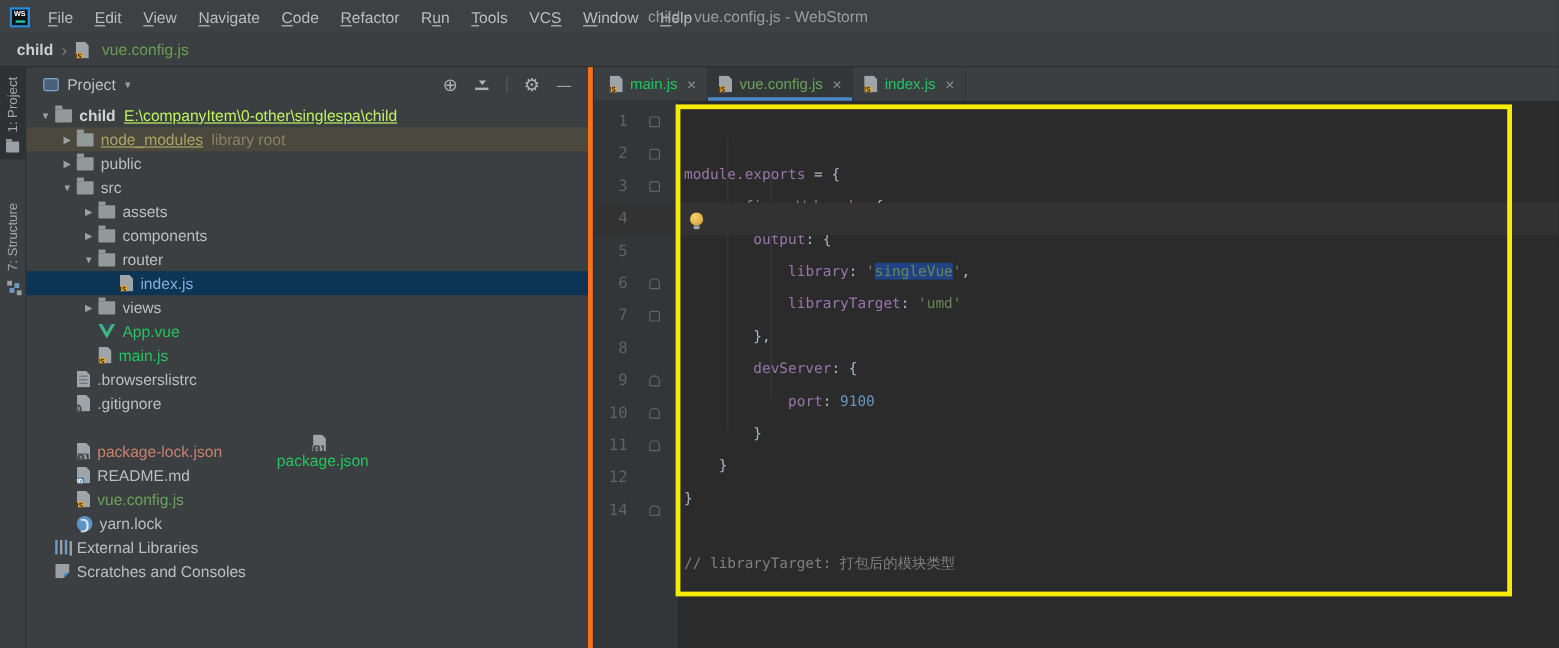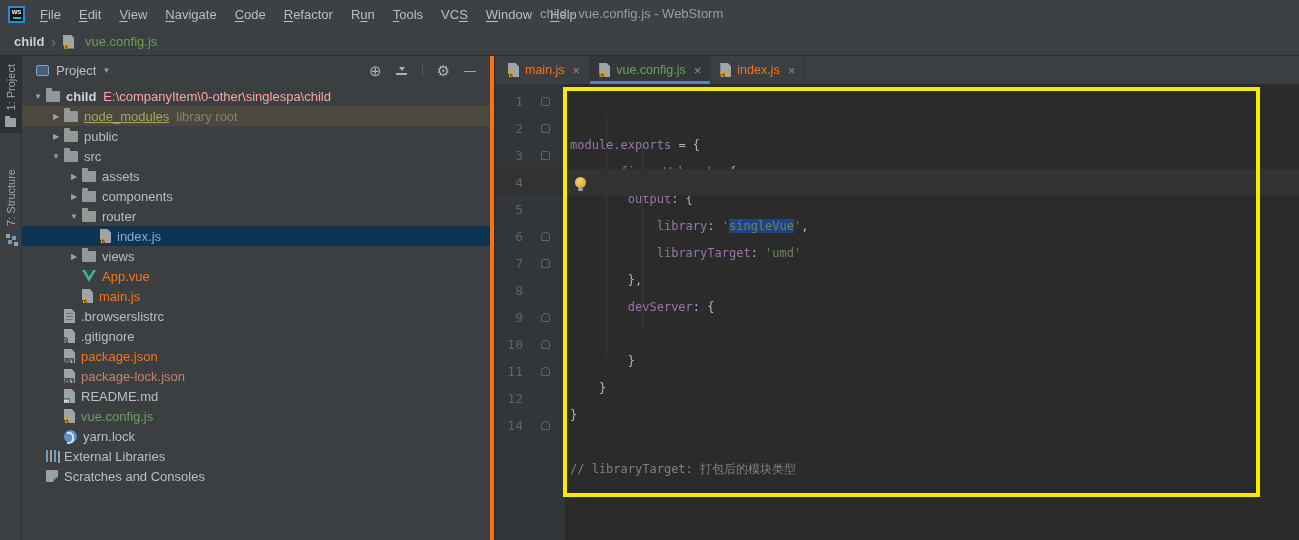--- a/index.html
+++ b/index.html
@@ -56,27 +56,27 @@
   .i-min::before{content:"—";font-size:12px;}
 
   #tree{position:absolute;left:0;top:30px;right:0;}
   .trow{height:20px;display:flex;align-items:center;white-space:nowrap;}
   .trow.library{background:#4b493d;}
   .trow.selected{background:#0d3452;}
   .chev{width:16px;flex:0 0 16px;font-size:8px;color:#9da0a2;text-align:center;}
   .ticon{flex:0 0 auto;margin-right:6px;position:relative;display:inline-block;}
   .tlabel.bold{font-weight:bold;color:#d2d4d6;}
   .fc-def{color:#bcbec2;}
-  .fc-modified{color:#f97316;}
+  .fc-modified{color:#22c55e;}
   .fc-new{color:#69a25c;}
   .fc-conflict{color:#c9806f;}
   .trow.selected .fc-modified{color:#84acd8;}
   .trow.library .tlabel{color:#aaa465;text-decoration:underline;}
   .tsuffix{margin-left:7px;}
-  .tsuffix.path{color:#fca5a5;}
+  .tsuffix.path{color:#bef264;text-decoration:underline;}
   .tsuffix.lib{color:#85836a;}
 
   
   .i-folder{width:14px;height:11px;background:#939899;border-radius:1px;position:relative;top:0;}
   .i-folder::before{content:"";position:absolute;top:-3px;left:0;width:6px;height:3px;background:#939899;border-radius:1px 1px 0 0;}
   .i-doc{width:11px;height:14px;background:#9ea4a8;clip-path:polygon(0 0,70% 0,100% 25%,100% 100%,0 100%);}
   .i-doc::after{position:absolute;bottom:-2px;left:-3px;font:bold 6px/7px "DejaVu Sans Mono",monospace;padding:0 1px;border-radius:1px;}
   .b-js::after{content:"JS";background:#d7a13d;color:#402c00;}
   .b-md::after{content:"MD";background:#3d7dab;color:#fff;}
   .b-json::after{content:"{;}";background:#4d4f51;color:#cfd2d4;}
@@ -242,21 +242,21 @@
       <div class="trow" style="padding-left: 26px;">
         <span class="chev"></span>
         <span class="ticon i-doc t-lines"></span>
         <span class="tlabel fc-def">.browserslistrc</span>
       </div>
       <div class="trow" style="padding-left: 26px;">
         <span class="chev"></span>
         <span class="ticon i-doc b-ign"></span>
         <span class="tlabel fc-def">.gitignore</span>
       </div>
-      <div class="trow" style="padding-left: 26px;">
+      <div class="trow" style="padding-left: 26px; flex-direction: column;">
         <span class="chev"></span>
         <span class="ticon i-doc b-json"></span>
         <span class="tlabel fc-modified">package.json</span>
       </div>
       <div class="trow" style="padding-left: 26px;">
         <span class="chev"></span>
         <span class="ticon i-doc b-json"></span>
         <span class="tlabel fc-conflict">package-lock.json</span>
       </div>
       <div class="trow" style="padding-left: 26px;">
@@ -309,21 +309,21 @@
   <div id="lines">
     <span class="iguide" style="left:111px;top:31px;height:243px;"></span>
     <span class="iguide" style="left:147px;top:58px;height:189px;"></span>
   <div class="cline"><span class="lnum">1</span><span class="fm fm-open"></span><span class="code"><span class="tk-prop">module.exports</span><span class="tk-plain"> = {</span></span></div>
       <div class="cline"><span class="lnum">2</span><span class="fm fm-open"></span><span class="code"><span class="tk-plain">    </span><span class="tk-prop">configureWebpack</span><span class="tk-plain">: {</span></span></div>
       <div class="cline"><span class="lnum">3</span><span class="fm fm-open"></span><span class="code"><span class="tk-plain">        </span><span class="tk-prop">output</span><span class="tk-plain">: {</span></span></div>
       <div class="cline caret"><span class="lnum">4</span><span class="bulb"></span><span class="code"><span class="tk-plain">            </span><span class="tk-prop">library</span><span class="tk-plain">: </span><span class="tk-str">'</span><span class="tk-str_sel">singleVue</span><span class="tk-str">'</span><span class="tk-plain">,</span></span></div>
       <div class="cline"><span class="lnum">5</span><span class="code"><span class="tk-plain">            </span><span class="tk-prop">libraryTarget</span><span class="tk-plain">: </span><span class="tk-str">'umd'</span></span></div>
       <div class="cline"><span class="lnum">6</span><span class="fm fm-close"></span><span class="code"><span class="tk-plain">        },</span></span></div>
       <div class="cline"><span class="lnum">7</span><span class="fm fm-open"></span><span class="code"><span class="tk-plain">        </span><span class="tk-prop">devServer</span><span class="tk-plain">: {</span></span></div>
-      <div class="cline"><span class="lnum">8</span></div>
+      <div class="cline"><span class="lnum">8</span><span class="code"><span class="tk-plain">            </span><span class="tk-prop">port</span><span class="tk-plain">: </span><span class="tk-num">9100</span></span></div>
       <div class="cline"><span class="lnum">9</span><span class="fm fm-close"></span><span class="code"><span class="tk-plain">        }</span></span></div>
       <div class="cline"><span class="lnum">10</span><span class="fm fm-close"></span><span class="code"><span class="tk-plain">    }</span></span></div>
       <div class="cline"><span class="lnum">11</span><span class="fm fm-close"></span><span class="code"><span class="tk-plain">}</span></span></div>
       <div class="cline"><span class="lnum">12</span><span class="code"></span></div>
       <div class="cline"><span class="lnum">14</span><span class="fm fm-close"></span><span class="code"><span class="tk-cmt">// libraryTarget: 打包后的模块类型</span></span></div>
     </div>
   <div id="annotation-box"></div>
 </div>
 
 </body></html>

